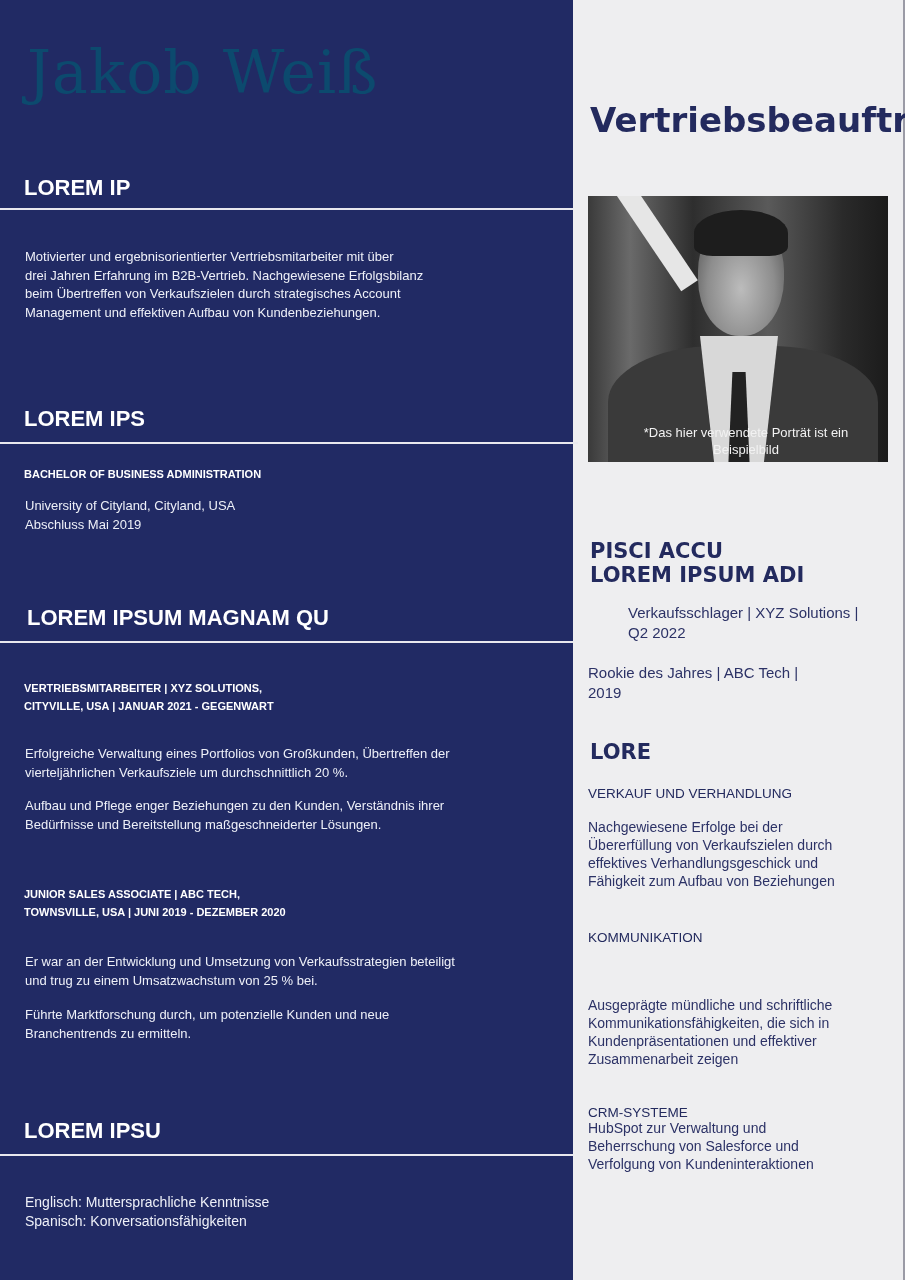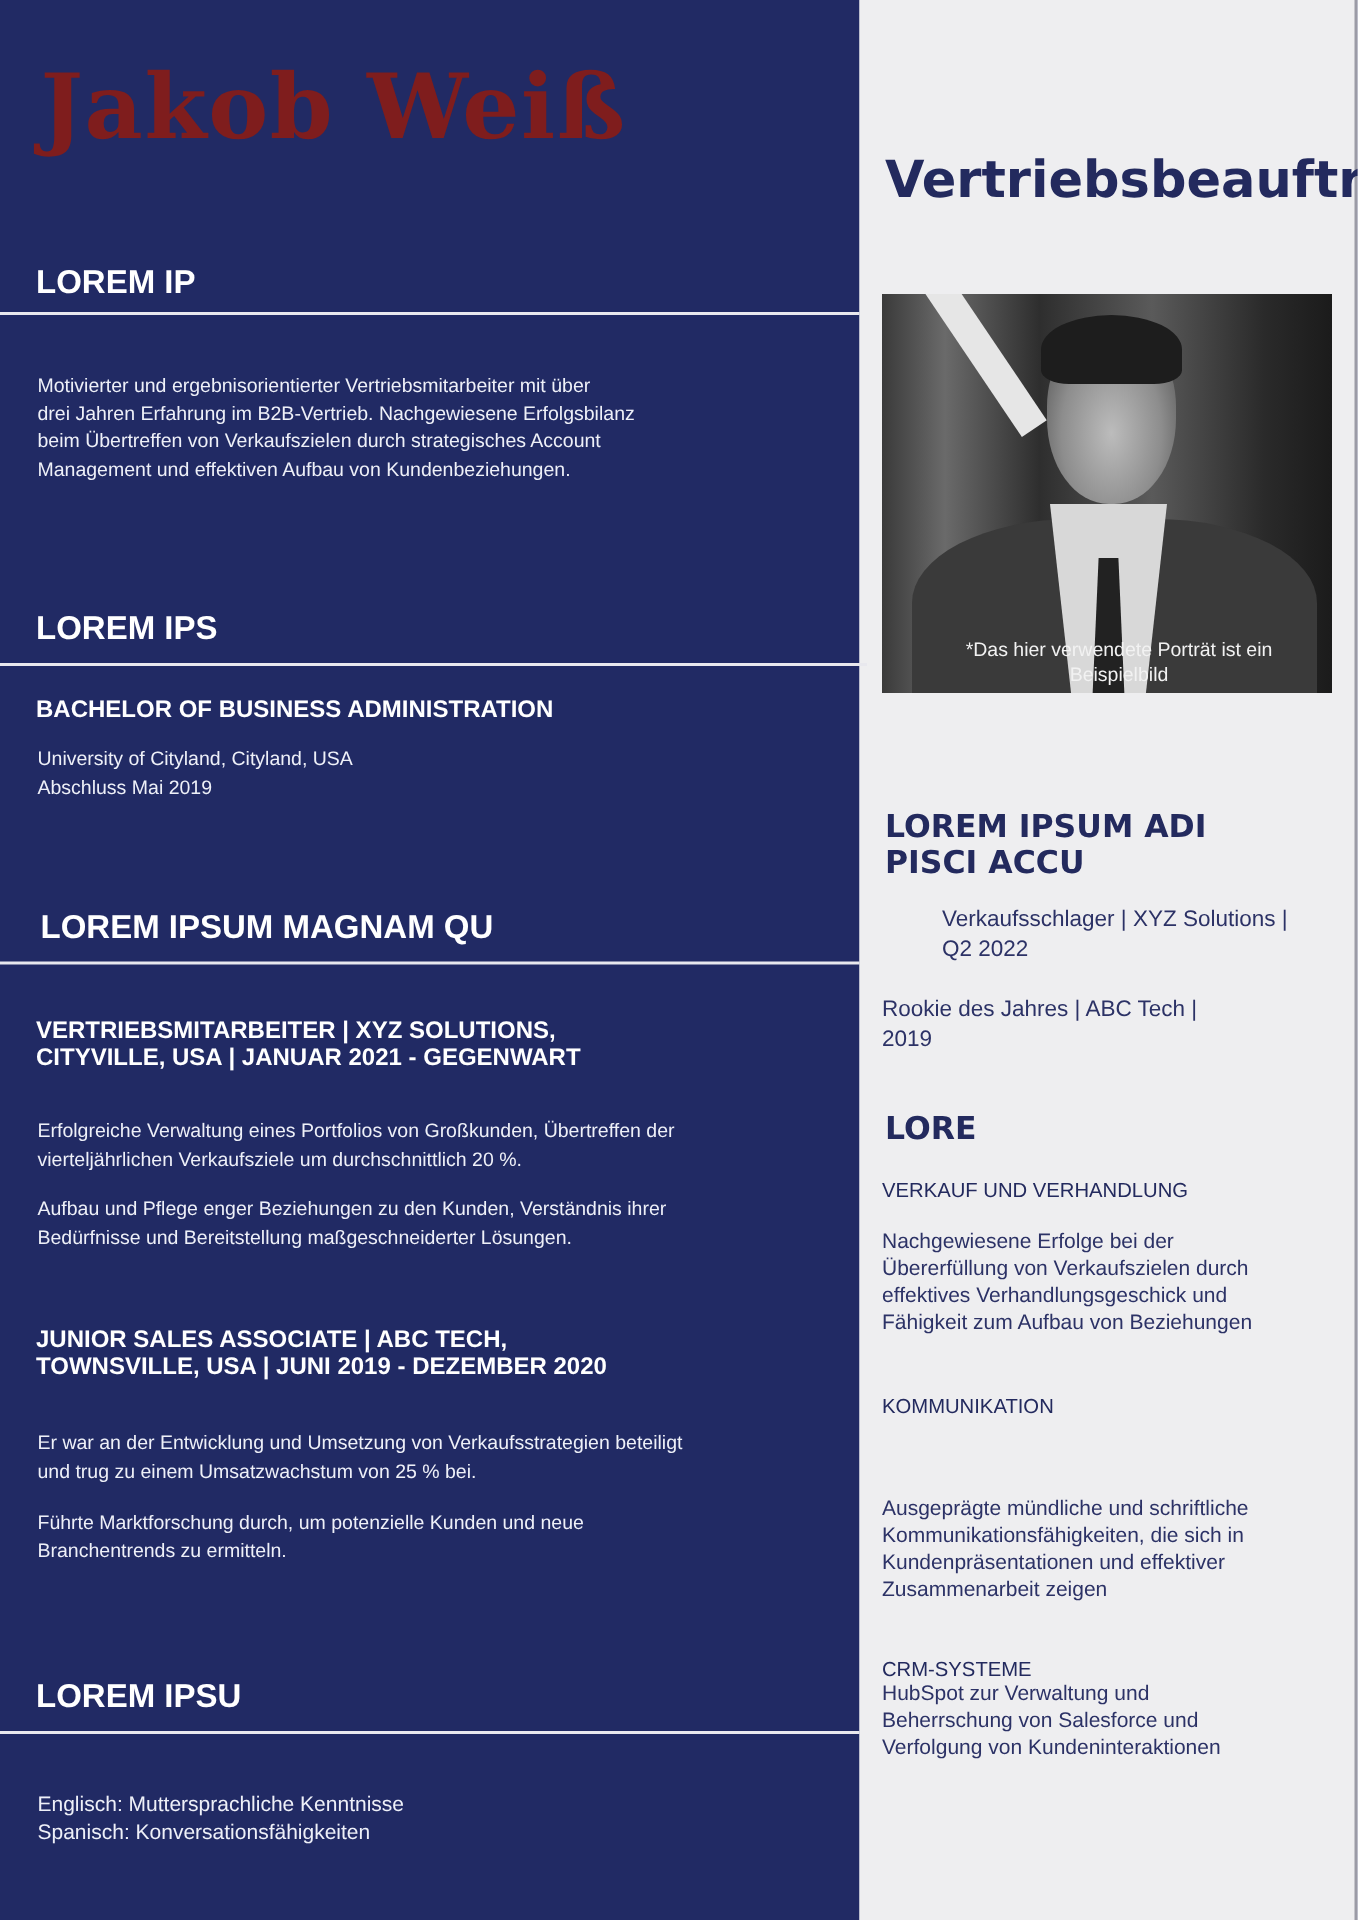--- a/index.html
+++ b/index.html
@@ -13,41 +13,41 @@
     .right {
       position: absolute; left: 573px; top: 0; width: 332px; height: 1280px;
       background: #eeeef0; color: #232a5e;
     }
     .right-edge {
       position: absolute; right: 0; top: 0; width: 2px; height: 1280px; background: #9b9ba6;
     }
 
     .name {
       position: absolute; left: 27px; top: 32px;
-      font-family: "DejaVu Serif", serif; font-weight: 700;
-      font-size: 60px; line-height: 80px; color: #7f1d1d; letter-spacing: 1px;
+      font-family: "DejaVu Serif", serif; font-weight: 400;
+      font-size: 60px; line-height: 80px; color: #0c4a6e; letter-spacing: 1px;
       white-space: nowrap;
     }
     .sec-title {
       position: absolute; left: 24px;
       font-family: "Liberation Sans", sans-serif; font-weight: 700;
       font-size: 22px; line-height: 28px; color: #ffffff; white-space: nowrap;
     }
     .rule {
       position: absolute; left: 0; height: 2px; background: #e8e8ee;
     }
     .para {
       position: absolute; left: 25px;
       font-family: "Liberation Sans", sans-serif; font-size: 13px; line-height: 18.5px;
       color: #eef0f8;
     }
     .job-title {
       position: absolute; left: 24px;
       font-family: "Liberation Sans", sans-serif; font-weight: 700;
-      font-size: 16px; line-height: 18px; color: #ffffff;
+      font-size: 11px; line-height: 18px; color: #ffffff;
     }
 
     .role-title {
       position: absolute; left: 590px; top: 102px; width: 315px;
       font-family: "DejaVu Sans", sans-serif; font-weight: 700;
       font-size: 34px; line-height: 37px; color: #232a5e;
     }
     .photo {
       position: absolute; left: 588px; top: 196px; width: 300px; height: 266px;
       background: linear-gradient(90deg, #3a3a3a 0%, #6a6a6a 14%, #2e2e2e 35%, #5a5a5a 60%, #2a2a2a 85%, #1b1b1b 100%);
@@ -177,22 +177,22 @@
   <div class="tie"></div>
   <div class="head"></div>
   <div class="hair"></div>
   <div class="caption">
     <div>*Das hier verwendete Porträt ist ein</div>
     <div>Beispielbild</div>
   </div>
 </div>
 
 <div class="r-title" style="top:539px;">
+  <div>PISCI ACCU</div>
   <div>LOREM IPSUM ADI</div>
-  <div>PISCI ACCU</div>
 </div>
 <div class="r-text" style="top:603px;margin-left:40px;">
   <div>Verkaufsschlager | XYZ Solutions |</div>
   <div>Q2 2022</div>
 </div>
 <div class="r-text" style="top:663px;">
   <div>Rookie des Jahres | ABC Tech |</div>
   <div>2019</div>
 </div>
 

